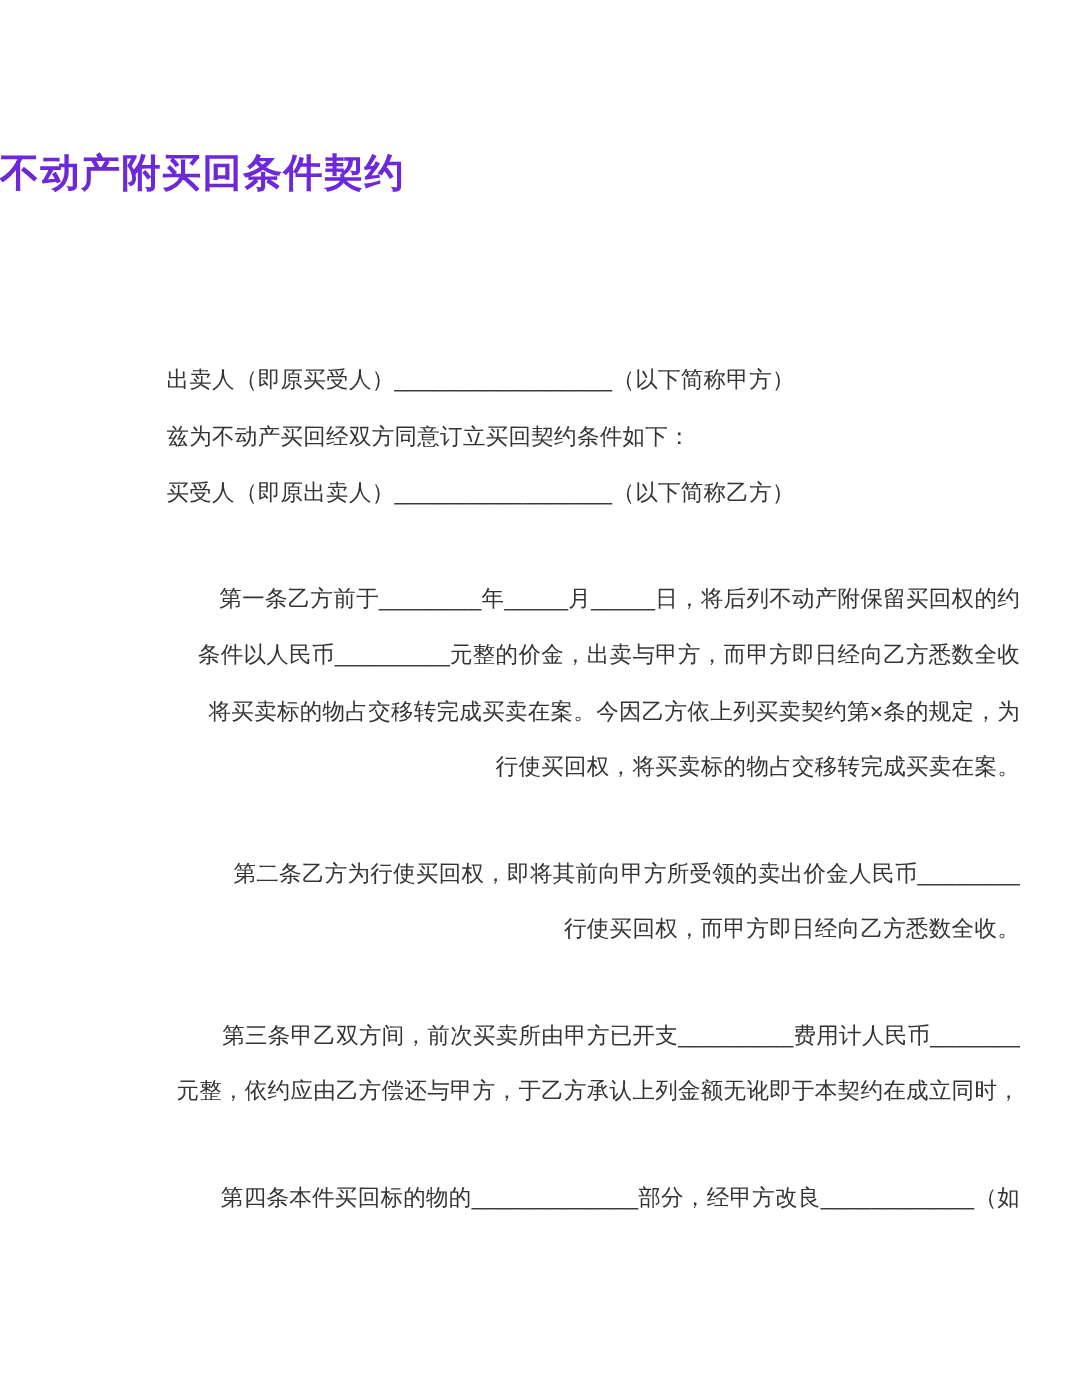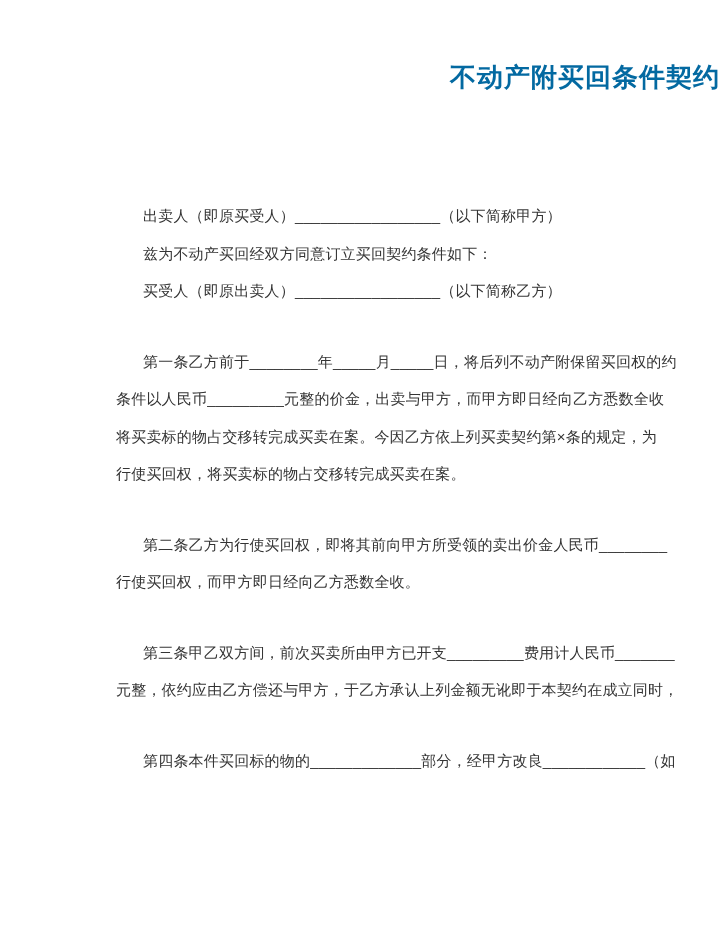--- a/index.html
+++ b/index.html
@@ -12,36 +12,37 @@
     width: 720px;
     height: 931px;
     background: #ffffff;
     color: #343434;
     font-family: "Liberation Sans", sans-serif;
     font-size: 15px;
     overflow: hidden;
   }
   .title {
     margin: 0;
-    padding-top: 60px;
-    text-align: right;
+    padding-top: 98px;
+    text-align: left;
     font-size: 26px;
     line-height: 34px;
     font-weight: 700;
-    color: #0369a1;
+    color: #6d28d9;
     letter-spacing: 1px;
   }
   .intro {
     margin-top: 103px;
   }
   .clause {
     margin-top: 33px;
+    text-align: right;
   }
   .line {
-    margin-left: 116px;
+    margin-left: 84px;
     margin-right: 40px;
     height: 37.5px;
     line-height: 37.5px;
     white-space: nowrap;
     letter-spacing: 0.2px;
   }
   .indent {
     padding-left: 27px;
   }
 </style>

